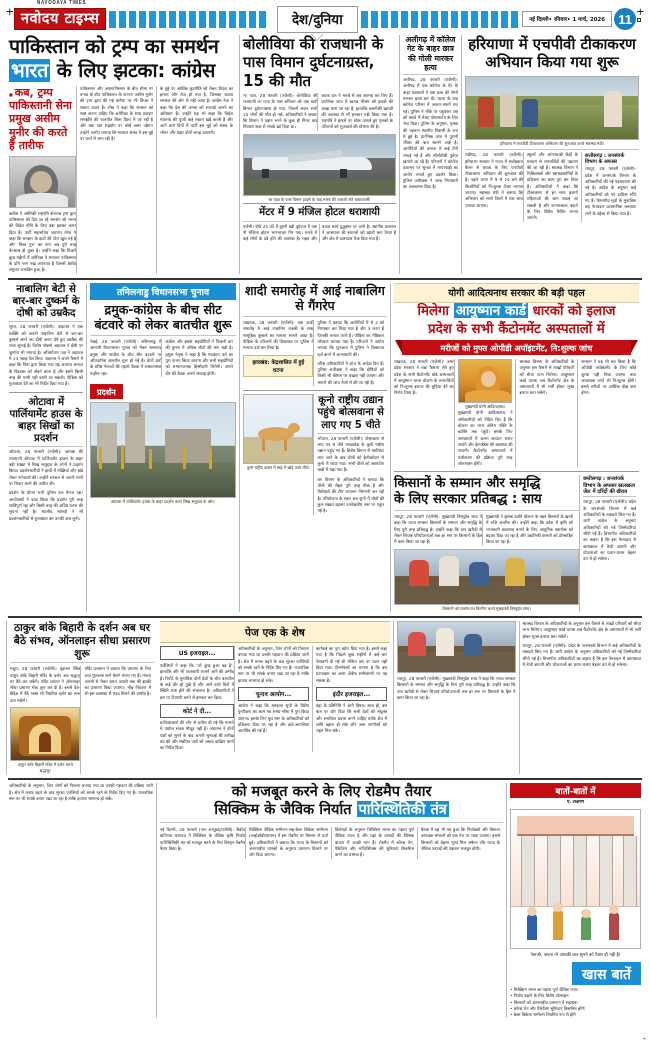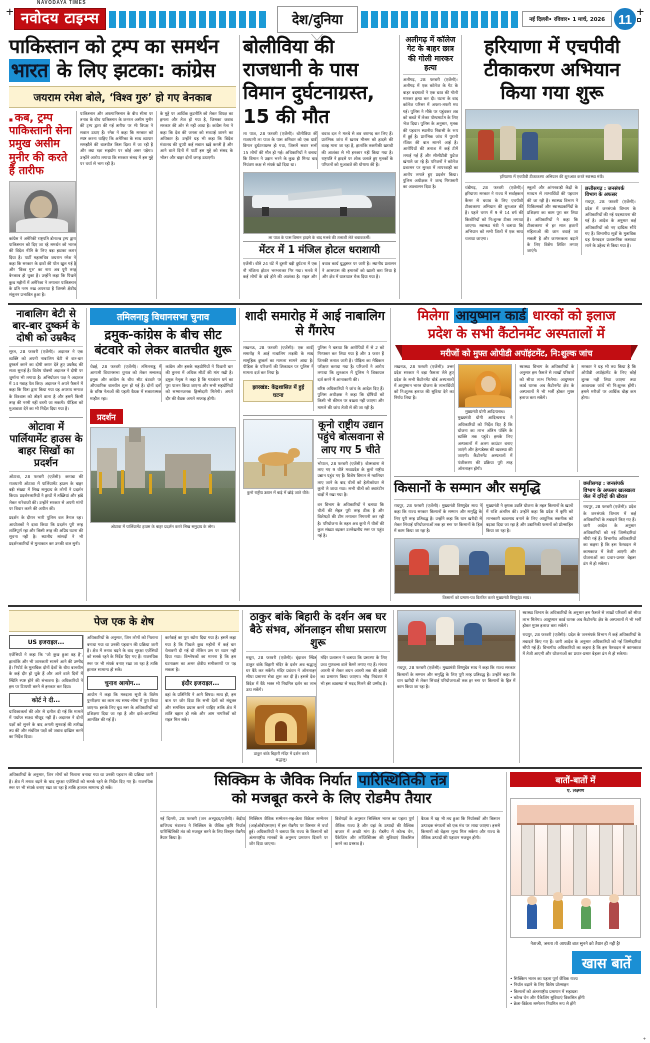--- a/index.html
+++ b/index.html
@@ -112,25 +112,25 @@
     margin-right: 8px;
   }
   .reg-dot {
     position: absolute; right: 3px; top: 18px;
     width: 4px; height: 4px; border: 1px solid #333;
   }
 
   
   .hl { font-family: "DejaVu Sans", sans-serif; font-weight: bold; color: #111; }
   .hl-xl { font-size: 19.5px; line-height: 1.22; letter-spacing: -0.2px; }
-  .hl-lg { font-size: 19px; line-height: 1.22; }
+  .hl-lg { font-size: 15px; line-height: 1.22; }
   .hl-md { font-size: 12.6px; line-height: 1.2; }
   .hl-sm { font-size: 10.2px; line-height: 1.2; }
   .hl-xs { font-size: 11px; line-height: 1.22; }
-  .hi-blue { background: #1b8fd4; color: #0f172a; padding: 0 2px; }
+  .hi-blue { background: #1b8fd4; color: #ffffff; padding: 0 2px; }
   .kicker {
     background: #fdf3d2;
     text-align: center;
     font-family: "DejaVu Sans", sans-serif;
     font-weight: bold;
     font-size: 9.6px;
     padding: 2.5px 2px;
     border-top: 1px solid #d8cda2;
     border-bottom: 1px solid #d8cda2;
   }
@@ -283,21 +283,20 @@
     <span class="reg-dot"></span>
   </div>
 
   <div class="grid" style="margin-top:1px;">
 
     <div class="col" style="width:233px;">
       <div class="hl hl-xl">पाकिस्तान को ट्रम्प का समर्थन</div>
       <div class="hl hl-xl">
         <span class="hi-blue">भारत</span><span> के लिए झटका: कांग्रेस</span>
       </div>
-      <div class="subhead-bar" style="margin-top:3px;">जयराम रमेश बोले, ‘विश्व गुरु’ हो गए बेनकाब</div>
 
       <div class="grid" style="margin-top:3px;">
         <div style="width:69px;">
           <div class="hl hl-xs byline-dot" style="color:#c20d12;">कब, ट्रम्प पाकिस्तानी सेना प्रमुख असीम मुनीर की करते हैं तारीफ</div>
           <div class="photo ph-person" style="height:52px;margin-top:3px;">
             <div style="position:absolute;left:14px;top:8px;width:34px;height:40px;border-radius:50% 50% 45% 45%;background:#6e6e6e;"></div>
             <div style="position:absolute;left:20px;top:14px;width:22px;height:22px;border-radius:50%;background:#c9b79c;"></div>
             <div style="position:absolute;left:6px;bottom:0;width:52px;height:14px;background:#e8e8e8;border-radius:40% 40% 0 0;"></div>
           </div>
           <div class="body-col" style="margin-top:3px;">कांग्रेस ने अमेरिकी राष्ट्रपति डोनाल्ड ट्रम्प द्वारा पाकिस्तान को दिए जा रहे समर्थन को भारत की विदेश नीति के लिए बड़ा झटका करार दिया है। पार्टी महासचिव जयराम रमेश ने कहा कि सरकार के दावों की पोल खुल गई है और ‘विश्व गुरु’ का नारा अब पूरी तरह बेनकाब हो चुका है। उन्होंने कहा कि पिछले कुछ महीनों में अमेरिका ने लगातार पाकिस्तान के प्रति नरम रुख अपनाया है जिससे क्षेत्रीय संतुलन प्रभावित हुआ है।</div>
@@ -323,21 +322,21 @@
       </div>
       <div class="photo ph-plane" style="height:62px;margin-top:3px;">
         <div style="position:absolute;left:8px;top:22px;width:120px;height:13px;background:#eceff1;border-radius:10px 30px 6px 6px;"></div>
         <div style="position:absolute;left:44px;top:18px;width:54px;height:7px;background:#cfd6da;transform:rotate(-6deg);"></div>
         <div style="position:absolute;left:18px;top:34px;width:7px;height:9px;background:#333;"></div>
         <div style="position:absolute;left:96px;top:34px;width:7px;height:9px;background:#333;"></div>
         <div style="position:absolute;left:0;bottom:0;width:100%;height:16px;background:#5f6a4e;"></div>
       </div>
       <div class="caption">ला पाज के पास विमान हादसे के बाद मलबे की तलाशी लेते बचावकर्मी।</div>
       <div class="rule"></div>
-      <div class="hl hl-sm" style="text-align:center;margin-top:2px;">मेंटर में 1 मंजिल होटल धराशायी</div>
+      <div class="hl hl-sm" style="text-align:center;margin-top:2px;">मेंटर में 9 मंजिल होटल धराशायी</div>
       <div class="rule-thin" style="margin:2px 0;"></div>
       <div class="body-col" style="column-count:2;column-gap:5px;column-rule:1px solid #b9b9b9;">एजेंसी। बीते 24 घंटे में दूसरी बड़ी दुर्घटना में एक नौ मंजिला होटल भरभराकर गिर गया। मलबे में कई लोगों के दबे होने की आशंका है। राहत और बचाव कार्य युद्धस्तर पर जारी है। स्थानीय प्रशासन ने आसपास की इमारतों को खाली करा लिया है और क्षेत्र में यातायात रोक दिया गया है।</div>
     </div>
 
     <div class="col vrule" style="width:62px;">
       <div class="hl hl-xs" style="text-align:center;font-size:7.6px;">अलीगढ़ में कॉलेज गेट के बाहर छात्र की गोली मारकर हत्या</div>
       <div class="rule-thin" style="margin:2px 0;"></div>
       <div class="body-col">अलीगढ़, 28 फरवरी (एजेंसी): अलीगढ़ में एक कॉलेज के गेट के बाहर बदमाशों ने एक छात्र की गोली मारकर हत्या कर दी। घटना के बाद कॉलेज परिसर में अफरा-तफरी मच गई। पुलिस ने मौके पर पहुंचकर शव को कब्जे में लेकर पोस्टमार्टम के लिए भेज दिया। पुलिस के अनुसार, मृतक की पहचान स्थानीय निवासी के रूप में हुई है। प्रारंभिक जांच में पुरानी रंजिश की बात सामने आई है। आरोपियों की तलाश में कई टीमें लगाई गई हैं और सीसीटीवी फुटेज खंगाले जा रहे हैं। परिजनों ने कॉलेज प्रशासन पर सुरक्षा में लापरवाही का आरोप लगाते हुए प्रदर्शन किया। पुलिस अधीक्षक ने जल्द गिरफ्तारी का आश्वासन दिया है।</div>
     </div>
 
@@ -452,20 +451,21 @@
           <div class="hl hl-sm" style="text-align:center;">कूनो राष्ट्रीय उद्यान पहुंचे बोत्सवाना से लाए गए 5 चीते</div>
           <div class="rule-thin" style="margin:2px 0;"></div>
           <div class="body-col">भोपाल, 28 फरवरी (एजेंसी): बोत्सवाना से लाए गए 9 चीते मध्यप्रदेश के कूनो राष्ट्रीय उद्यान पहुंच गए हैं। विशेष विमान से ग्वालियर लाए जाने के बाद चीतों को हेलीकॉप्टर से कूनो ले जाया गया। सभी चीतों को क्वारंटीन बाड़ों में रखा गया है।</div>
           <div class="body-col" style="margin-top:3px;">वन विभाग के अधिकारियों ने बताया कि चीतों की सेहत पूरी तरह ठीक है और विशेषज्ञों की टीम लगातार निगरानी कर रही है। परियोजना के तहत अब कूनो में चीतों की कुल संख्या बढ़कर उल्लेखनीय स्तर पर पहुंच गई है।</div>
         </div>
       </div>
     </div>
 
     <div class="col vrule" style="width:252px;">
       <div>
+        <div class="kicker">योगी आदित्यनाथ सरकार की बड़ी पहल</div>
         <div class="hl hl-md" style="text-align:center;font-size:13.4px;color:#c20d12;">
           <span>मिलेगा </span><span class="hi-blue">आयुष्मान कार्ड</span><span> धारकों को इलाज</span>
         </div>
         <div class="hl hl-md" style="text-align:center;margin-top:2px;font-size:13.4px;color:#c20d12;">प्रदेश के सभी कैंटोनमेंट अस्पतालों में</div>
         <div style="margin:3px 8px 0 8px;">
           <div class="ribbon">मरीजों को मुफ्त ओपीडी अपॉइंटमेंट, नि:शुल्क जांच</div>
         </div>
         <div class="grid" style="margin-top:4px;">
           <div style="width:60px;">
             <div class="body-col">लखनऊ, 28 फरवरी (एजेंसी): उत्तर प्रदेश सरकार ने बड़ा फैसला लेते हुए प्रदेश के सभी कैंटोनमेंट बोर्ड अस्पतालों में आयुष्मान भारत योजना के लाभार्थियों को नि:शुल्क इलाज की सुविधा देने का निर्णय लिया है।</div>
@@ -486,20 +486,21 @@
             <div class="body-col">सरकार ने यह भी तय किया है कि ओपीडी अपॉइंटमेंट के लिए कोई शुल्क नहीं लिया जाएगा तथा आवश्यक जांचें भी नि:शुल्क होंगी। इससे मरीजों पर आर्थिक बोझ कम होगा।</div>
           </div>
         </div>
       </div>
 
       <div class="rule" style="margin:4px 0 3px 0;"></div>
 
       <div class="grid">
         <div style="width:186px;">
           <div class="hl hl-md" style="font-size:13.2px;">किसानों के सम्मान और समृद्धि</div>
+          <div class="hl hl-md" style="font-size:13.2px;">के लिए सरकार प्रतिबद्ध : साय</div>
           <div class="rule-thin" style="margin:3px 0;"></div>
           <div class="grid">
             <div style="width:88px;">
               <div class="body-col">रायपुर, 28 फरवरी (एजेंसी): मुख्यमंत्री विष्णुदेव साय ने कहा कि राज्य सरकार किसानों के सम्मान और समृद्धि के लिए पूरी तरह प्रतिबद्ध है। उन्होंने कहा कि धान खरीदी से लेकर सिंचाई परियोजनाओं तक हर स्तर पर किसानों के हित में काम किया जा रहा है।</div>
             </div>
             <div class="vrule col" style="width:94px;">
               <div class="body-col">मुख्यमंत्री ने कृषक उन्नति योजना के तहत किसानों के खातों में राशि अंतरित की। उन्होंने कहा कि प्रदेश में कृषि को लाभकारी व्यवसाय बनाने के लिए आधुनिक तकनीक को बढ़ावा दिया जा रहा है और उद्यानिकी फसलों को प्रोत्साहित किया जा रहा है।</div>
             </div>
           </div>
           <div class="photo ph-meet" style="height:56px;margin-top:3px;">
@@ -517,69 +518,69 @@
           <div class="rule-thin" style="margin:2px 0;"></div>
           <div class="body-col">रायपुर, 28 फरवरी (एजेंसी): प्रदेश के जनसंपर्क विभाग में कई अधिकारियों के तबादले किए गए हैं। जारी आदेश के अनुसार अधिकारियों को नई जिम्मेदारियां सौंपी गई हैं। विभागीय अधिकारियों का कहना है कि इस फेरबदल से कामकाज में तेजी आएगी और योजनाओं का प्रचार-प्रसार बेहतर ढंग से हो सकेगा।</div>
         </div>
       </div>
     </div>
   </div>
 
   <div class="rule-thick" style="margin:4px 2px 3px 2px;"></div>
 
   <div class="grid">
-    <div class="col" style="width:236px;">
-      <div class="subhead-bar">पेज एक के शेष</div>
-      <div class="grid" style="margin-top:3px;">
-        <div style="width:76px;">
-          <div class="box-outline">
-            <div class="boxhead" style="font-size:6px;">US इजराइल...</div>
-          </div>
-          <div class="body-col" style="margin-top:3px;">एजेंसियों ने कहा कि ‘जो कुछ हुआ वह है’, हालांकि और भी जानकारी सामने आने की उम्मीद है। रिपोर्ट के मुताबिक दोनों देशों के बीच बातचीत के कई दौर हो चुके हैं और आने वाले दिनों में स्थिति स्पष्ट होने की संभावना है। अधिकारियों ने इस पर टिप्पणी करने से इनकार कर दिया।</div>
-          <div class="box-outline" style="margin-top:3px;">
-            <div class="boxhead" style="font-size:6px;">कोर्ट ने दी...</div>
-          </div>
-          <div class="body-col" style="margin-top:2px;">याचिकाकर्ता की ओर से दलील दी गई कि मामले में पर्याप्त साक्ष्य मौजूद नहीं हैं। अदालत ने दोनों पक्षों को सुनने के बाद अगली सुनवाई की तारीख तय की और संबंधित पक्षों को जवाब दाखिल करने का निर्देश दिया।</div>
-        </div>
-        <div class="vrule col" style="width:80px;">
-          <div class="body-col">अधिकारियों के अनुसार, जिन लोगों को निशाना बनाया गया था उनकी पहचान की प्रक्रिया जारी है। क्षेत्र में तनाव बढ़ने के बाद सुरक्षा एजेंसियों को सतर्क रहने के निर्देश दिए गए हैं। राजनयिक स्तर पर भी संपर्क बनाए रखा जा रहा है ताकि हालात सामान्य हो सकें।</div>
-          <div class="box-outline" style="margin-top:3px;">
-            <div class="boxhead" style="font-size:6px;">चुनाव आयोग...</div>
-          </div>
-          <div class="body-col" style="margin-top:2px;">आयोग ने कहा कि मतदाता सूची के विशेष पुनरीक्षण का काम तय समय-सीमा में पूरा किया जाएगा। इसके लिए बूथ स्तर के अधिकारियों को प्रशिक्षण दिया जा रहा है और दावे-आपत्तियां आमंत्रित की गई हैं।</div>
-        </div>
-        <div class="vrule col" style="width:80px;">
-          <div class="body-col">कार्रवाई का पूरा ब्योरा दिया गया है। इसमें कहा गया है कि पिछले कुछ महीनों में कई बार चेतावनी दी गई थी लेकिन उस पर ध्यान नहीं दिया गया। विश्लेषकों का मानना है कि इस घटनाक्रम का असर क्षेत्रीय समीकरणों पर पड़ सकता है।</div>
-          <div class="box-outline" style="margin-top:3px;">
-            <div class="boxhead" style="font-size:6px;">इंदौर इजराइल...</div>
-          </div>
-          <div class="body-col" style="margin-top:2px;">वहां के प्रतिनिधि ने आगे विषय। साथ ही, इस बात पर जोर दिया कि सभी देशों को संयुक्त और समन्वित प्रयास करने चाहिए ताकि क्षेत्र में शांति बहाल हो सके और आम नागरिकों को राहत मिल सके।</div>
-        </div>
-      </div>
-    </div>
-
     <div class="col vrule" style="width:151px;">
       <div class="hl hl-sm" style="text-align:center;font-size:10.6px;">ठाकुर बांके बिहारी के दर्शन अब घर बैठे संभव, ऑनलाइन सीधा प्रसारण शुरू</div>
       <div class="rule-thin" style="margin:3px 0;"></div>
       <div class="grid">
         <div style="width:71px;">
           <div class="body-col">मथुरा, 28 फरवरी (एजेंसी): वृंदावन स्थित ठाकुर बांके बिहारी मंदिर के दर्शन अब श्रद्धालु घर बैठे कर सकेंगे। मंदिर प्रबंधन ने ऑनलाइन सीधा प्रसारण सेवा शुरू कर दी है। इससे देश-विदेश में बैठे भक्त भी नियमित दर्शन का लाभ उठा सकेंगे।</div>
           <div class="photo ph-temple" style="height:54px;margin-top:3px;">
             <div style="position:absolute;left:8px;top:8px;width:52px;height:40px;background:#a8651f;border-radius:6px;"></div>
             <div style="position:absolute;left:18px;top:16px;width:32px;height:30px;background:#f2d089;border-radius:14px 14px 0 0;"></div>
             <div style="position:absolute;left:28px;top:24px;width:12px;height:20px;background:#7b3e12;border-radius:6px 6px 0 0;"></div>
           </div>
           <div class="caption">ठाकुर बांके बिहारी मंदिर में दर्शन करते श्रद्धालु।</div>
         </div>
         <div class="vrule col" style="width:74px;">
           <div class="body-col">मंदिर प्रशासन ने बताया कि प्रसारण के लिए उच्च गुणवत्ता वाले कैमरे लगाए गए हैं। मंगला आरती से लेकर शयन आरती तक की झांकी का प्रसारण किया जाएगा। भीड़ नियंत्रण में भी इस व्यवस्था से मदद मिलने की उम्मीद है।</div>
         </div>
       </div>
     </div>
 
+    <div class="col" style="width:236px;">
+      <div class="subhead-bar">पेज एक के शेष</div>
+      <div class="grid" style="margin-top:3px;">
+        <div style="width:76px;">
+          <div class="box-outline">
+            <div class="boxhead" style="font-size:6px;">US इजराइल...</div>
+          </div>
+          <div class="body-col" style="margin-top:3px;">एजेंसियों ने कहा कि ‘जो कुछ हुआ वह है’, हालांकि और भी जानकारी सामने आने की उम्मीद है। रिपोर्ट के मुताबिक दोनों देशों के बीच बातचीत के कई दौर हो चुके हैं और आने वाले दिनों में स्थिति स्पष्ट होने की संभावना है। अधिकारियों ने इस पर टिप्पणी करने से इनकार कर दिया।</div>
+          <div class="box-outline" style="margin-top:3px;">
+            <div class="boxhead" style="font-size:6px;">कोर्ट ने दी...</div>
+          </div>
+          <div class="body-col" style="margin-top:2px;">याचिकाकर्ता की ओर से दलील दी गई कि मामले में पर्याप्त साक्ष्य मौजूद नहीं हैं। अदालत ने दोनों पक्षों को सुनने के बाद अगली सुनवाई की तारीख तय की और संबंधित पक्षों को जवाब दाखिल करने का निर्देश दिया।</div>
+        </div>
+        <div class="vrule col" style="width:80px;">
+          <div class="body-col">अधिकारियों के अनुसार, जिन लोगों को निशाना बनाया गया था उनकी पहचान की प्रक्रिया जारी है। क्षेत्र में तनाव बढ़ने के बाद सुरक्षा एजेंसियों को सतर्क रहने के निर्देश दिए गए हैं। राजनयिक स्तर पर भी संपर्क बनाए रखा जा रहा है ताकि हालात सामान्य हो सकें।</div>
+          <div class="box-outline" style="margin-top:3px;">
+            <div class="boxhead" style="font-size:6px;">चुनाव आयोग...</div>
+          </div>
+          <div class="body-col" style="margin-top:2px;">आयोग ने कहा कि मतदाता सूची के विशेष पुनरीक्षण का काम तय समय-सीमा में पूरा किया जाएगा। इसके लिए बूथ स्तर के अधिकारियों को प्रशिक्षण दिया जा रहा है और दावे-आपत्तियां आमंत्रित की गई हैं।</div>
+        </div>
+        <div class="vrule col" style="width:80px;">
+          <div class="body-col">कार्रवाई का पूरा ब्योरा दिया गया है। इसमें कहा गया है कि पिछले कुछ महीनों में कई बार चेतावनी दी गई थी लेकिन उस पर ध्यान नहीं दिया गया। विश्लेषकों का मानना है कि इस घटनाक्रम का असर क्षेत्रीय समीकरणों पर पड़ सकता है।</div>
+          <div class="box-outline" style="margin-top:3px;">
+            <div class="boxhead" style="font-size:6px;">इंदौर इजराइल...</div>
+          </div>
+          <div class="body-col" style="margin-top:2px;">वहां के प्रतिनिधि ने आगे विषय। साथ ही, इस बात पर जोर दिया कि सभी देशों को संयुक्त और समन्वित प्रयास करने चाहिए ताकि क्षेत्र में शांति बहाल हो सके और आम नागरिकों को राहत मिल सके।</div>
+        </div>
+      </div>
+    </div>
+
     <div class="col vrule" style="width:126px;">
       <div class="photo ph-meet" style="height:52px;">
         <div style="position:absolute;left:0;bottom:0;width:100%;height:20px;background:#6f5f48;"></div>
         <div style="position:absolute;left:10px;bottom:16px;width:18px;height:24px;background:#d8504a;border-radius:6px 6px 0 0;"></div>
         <div style="position:absolute;left:38px;bottom:16px;width:18px;height:28px;background:#efe9dd;border-radius:6px 6px 0 0;"></div>
         <div style="position:absolute;left:66px;bottom:16px;width:18px;height:22px;background:#41628f;border-radius:6px 6px 0 0;"></div>
         <div style="position:absolute;left:94px;bottom:16px;width:18px;height:26px;background:#d9b css;"></div>
       </div>
       <div class="body-col" style="margin-top:3px;">रायपुर, 28 फरवरी (एजेंसी): मुख्यमंत्री विष्णुदेव साय ने कहा कि राज्य सरकार किसानों के सम्मान और समृद्धि के लिए पूरी तरह प्रतिबद्ध है। उन्होंने कहा कि धान खरीदी से लेकर सिंचाई परियोजनाओं तक हर स्तर पर किसानों के हित में काम किया जा रहा है।</div>
     </div>
@@ -591,24 +592,24 @@
   </div>
 
   <div class="rule-thick" style="margin:4px 2px 3px 2px;"></div>
 
   <div class="grid">
     <div class="col" style="width:150px;">
       <div class="body-col">अधिकारियों के अनुसार, जिन लोगों को निशाना बनाया गया था उनकी पहचान की प्रक्रिया जारी है। क्षेत्र में तनाव बढ़ने के बाद सुरक्षा एजेंसियों को सतर्क रहने के निर्देश दिए गए हैं। राजनयिक स्तर पर भी संपर्क बनाए रखा जा रहा है ताकि हालात सामान्य हो सकें।</div>
     </div>
 
     <div class="col vrule" style="width:350px;">
+      <div class="hl hl-md" style="text-align:center;font-size:14.5px;">को मजबूत करने के लिए रोडमैप तैयार</div>
       <div class="hl hl-md" style="text-align:center;font-size:14.5px;">
         <span>सिक्किम के जैविक निर्यात </span><span class="hi-blue">पारिस्थितिकी तंत्र</span>
       </div>
-      <div class="hl hl-md" style="text-align:center;font-size:14.5px;">को मजबूत करने के लिए रोडमैप तैयार</div>
       <div class="rule-thin" style="margin:4px 0;"></div>
       <div class="grid">
         <div style="width:85px;">
           <div class="body-col">नई दिल्ली, 28 फरवरी (जन अभ्युदय/एजेंसी): केंद्रीय वाणिज्य मंत्रालय ने सिक्किम के जैविक कृषि निर्यात पारिस्थितिकी तंत्र को मजबूत करने के लिए विस्तृत रोडमैप तैयार किया है।</div>
         </div>
         <div class="vrule col" style="width:86px;">
           <div class="body-col">सिक्किम जैविक सम्मेलन-सह-क्रेता विक्रेता सम्मेलन (आईओबीएसएम) में इस रोडमैप पर विस्तार से चर्चा हुई। अधिकारियों ने बताया कि राज्य के किसानों को अंतरराष्ट्रीय मानकों के अनुरूप प्रमाणन दिलाने पर जोर दिया जाएगा।</div>
         </div>
         <div class="vrule col" style="width:86px;">
           <div class="body-col">विशेषज्ञों के अनुसार सिक्किम भारत का पहला पूर्ण जैविक राज्य है और यहां के उत्पादों की वैश्विक बाजार में अच्छी मांग है। रोडमैप में कोल्ड चेन, पैकेजिंग और लॉजिस्टिक्स की सुविधाएं विकसित करने का प्रस्ताव है।</div>

